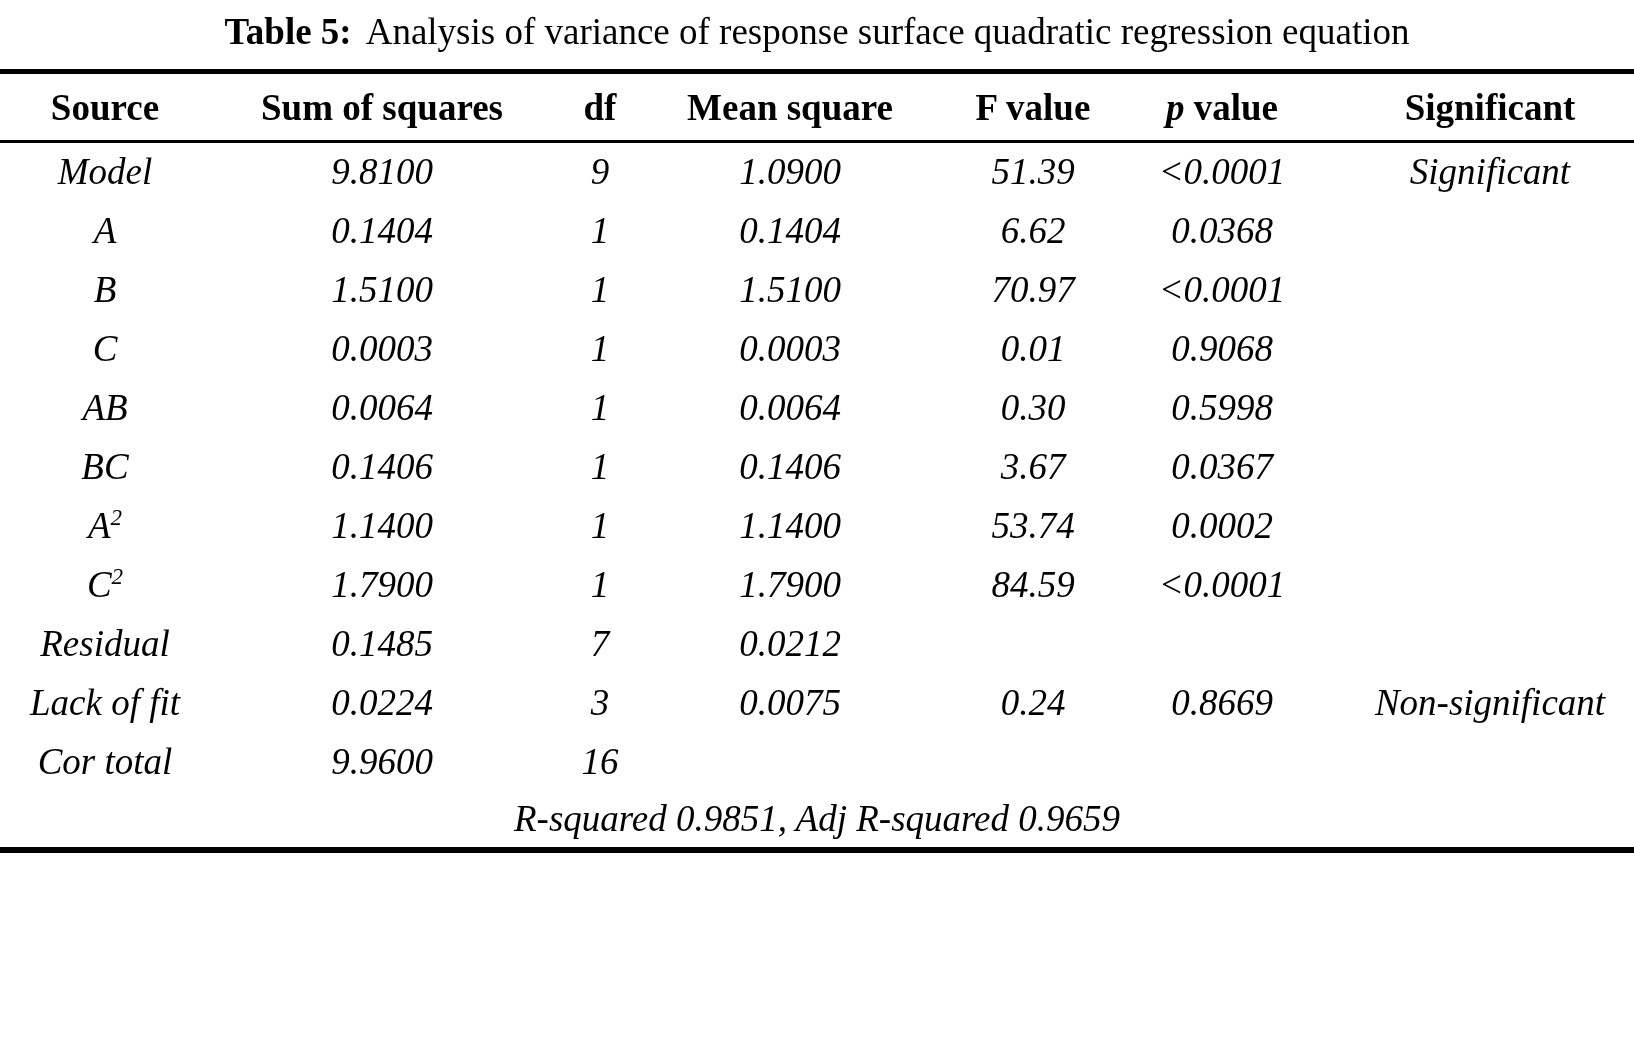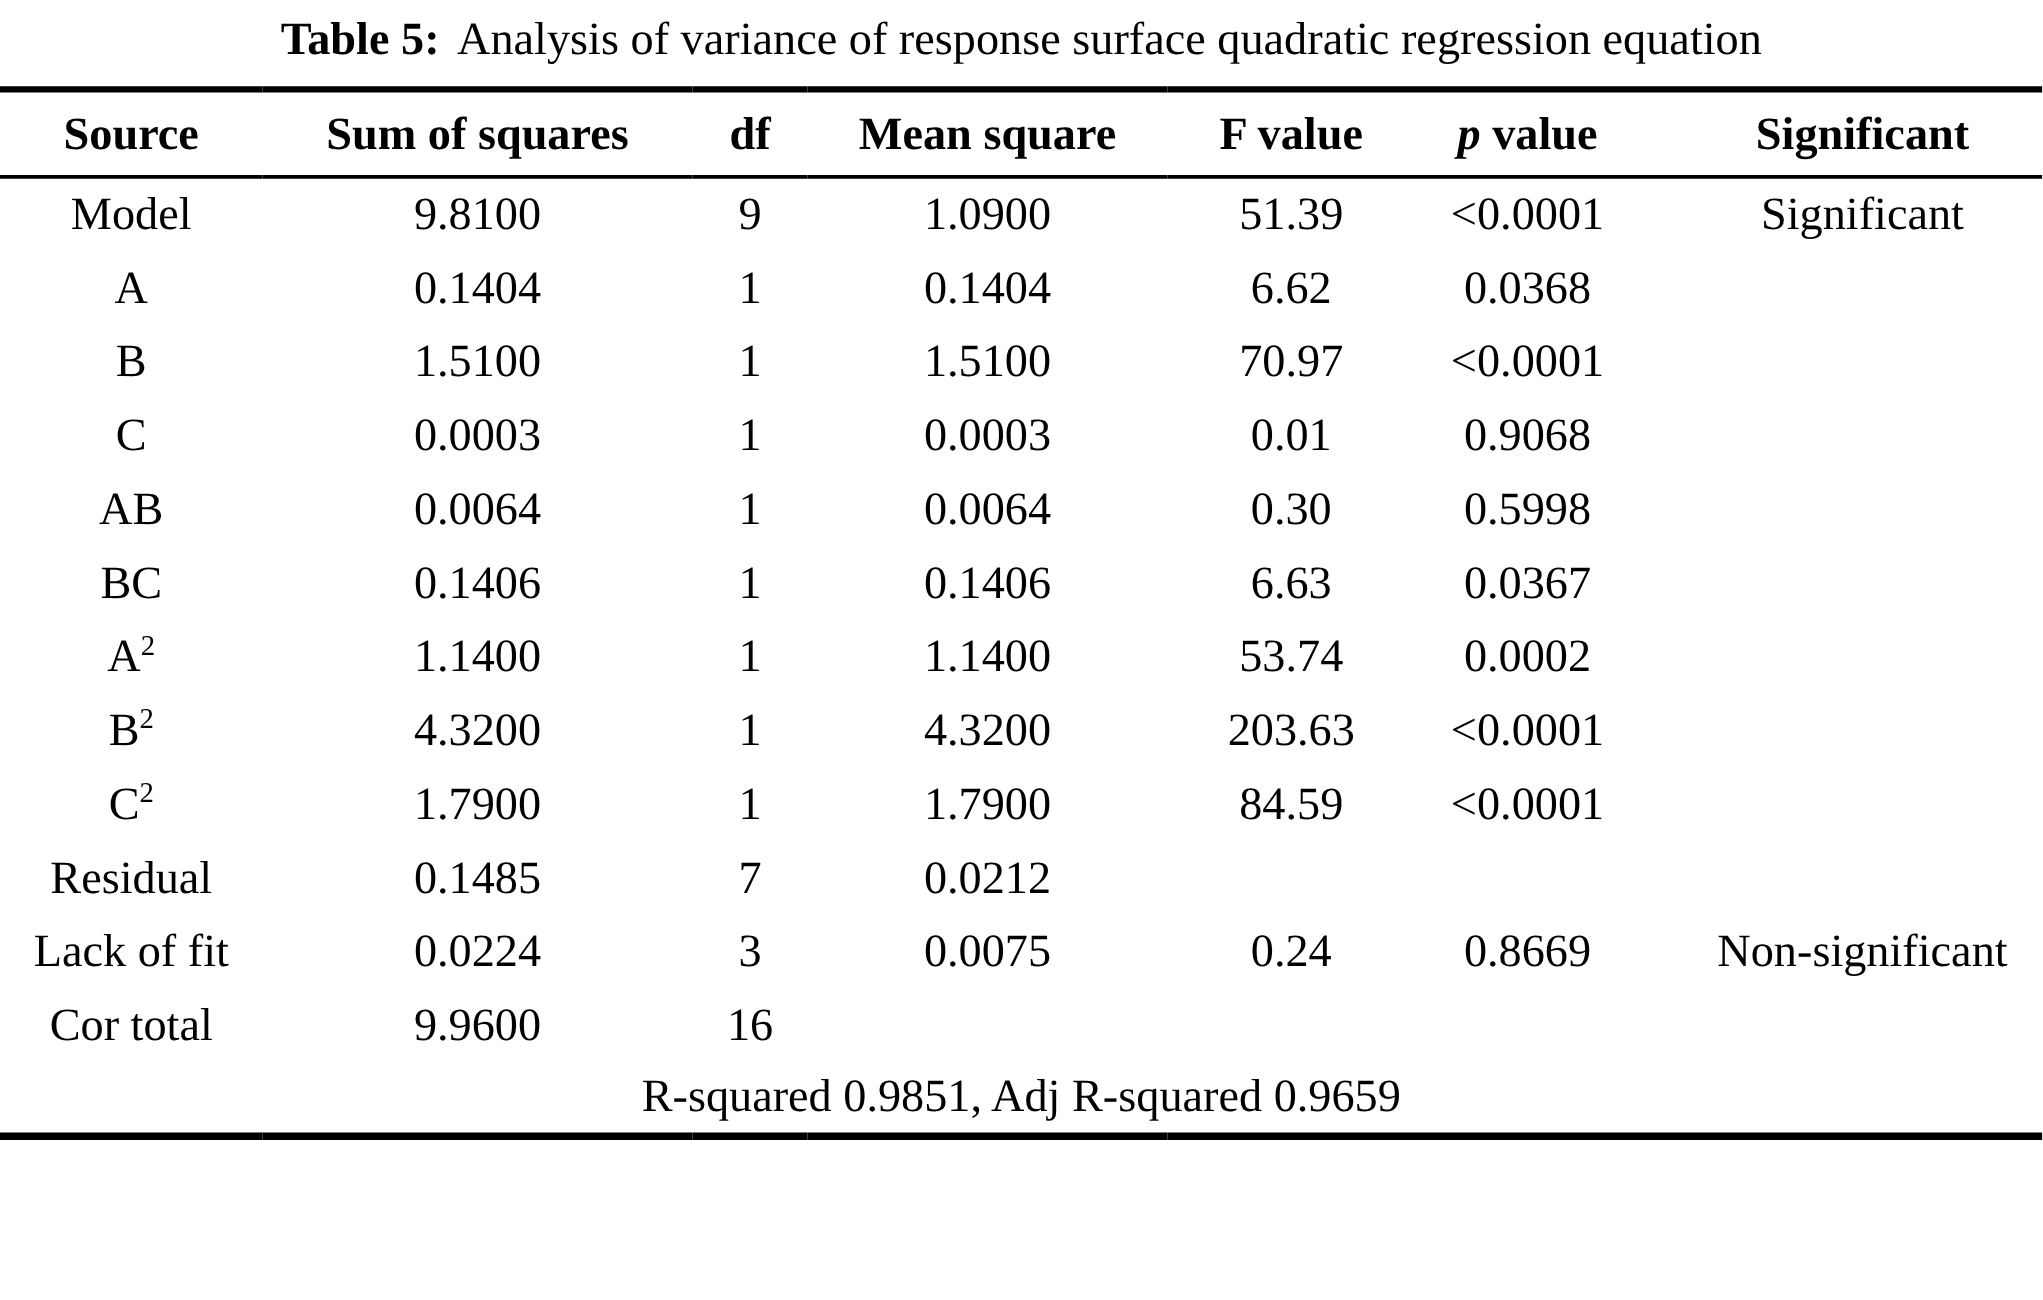--- a/index.html
+++ b/index.html
@@ -51,21 +51,21 @@
   }
   thead tr {
     height: 70px;
     border-bottom: 3px solid #000000;
   }
   thead th {
     font-weight: bold;
     font-size: 37px;
   }
   thead th .ital { font-style: italic; }
-  tbody tr { height: 59px; }
+  tbody tr { height: 59px; font-style: italic; }
   tbody td { font-size: 37px; }
   td.sig-cell, th.sig-head { padding-left: 34px; }
   sup.sq {
     font-size: 23px;
     line-height: 0;
   }
   tr.footer-row { height: 59px; }
   tr.footer-row td {
     font-size: 37px;
   }
@@ -144,40 +144,31 @@
         <td>0.0064</td>
         <td>0.30</td>
         <td>0.5998</td>
         <td class="sig-cell"></td>
       </tr>
       <tr>
         <td><span>BC</span><sup class="sq"></sup></td>
         <td>0.1406</td>
         <td>1</td>
         <td>0.1406</td>
-        <td>6.63</td>
+        <td>3.67</td>
         <td>0.0367</td>
         <td class="sig-cell"></td>
       </tr>
       <tr>
         <td><span>A</span><sup class="sq">2</sup></td>
         <td>1.1400</td>
         <td>1</td>
         <td>1.1400</td>
         <td>53.74</td>
         <td>0.0002</td>
-        <td class="sig-cell"></td>
-      </tr>
-      <tr>
-        <td><span>B</span><sup class="sq">2</sup></td>
-        <td>4.3200</td>
-        <td>1</td>
-        <td>4.3200</td>
-        <td>203.63</td>
-        <td>&lt;0.0001</td>
         <td class="sig-cell"></td>
       </tr>
       <tr>
         <td><span>C</span><sup class="sq">2</sup></td>
         <td>1.7900</td>
         <td>1</td>
         <td>1.7900</td>
         <td>84.59</td>
         <td>&lt;0.0001</td>
         <td class="sig-cell"></td>

